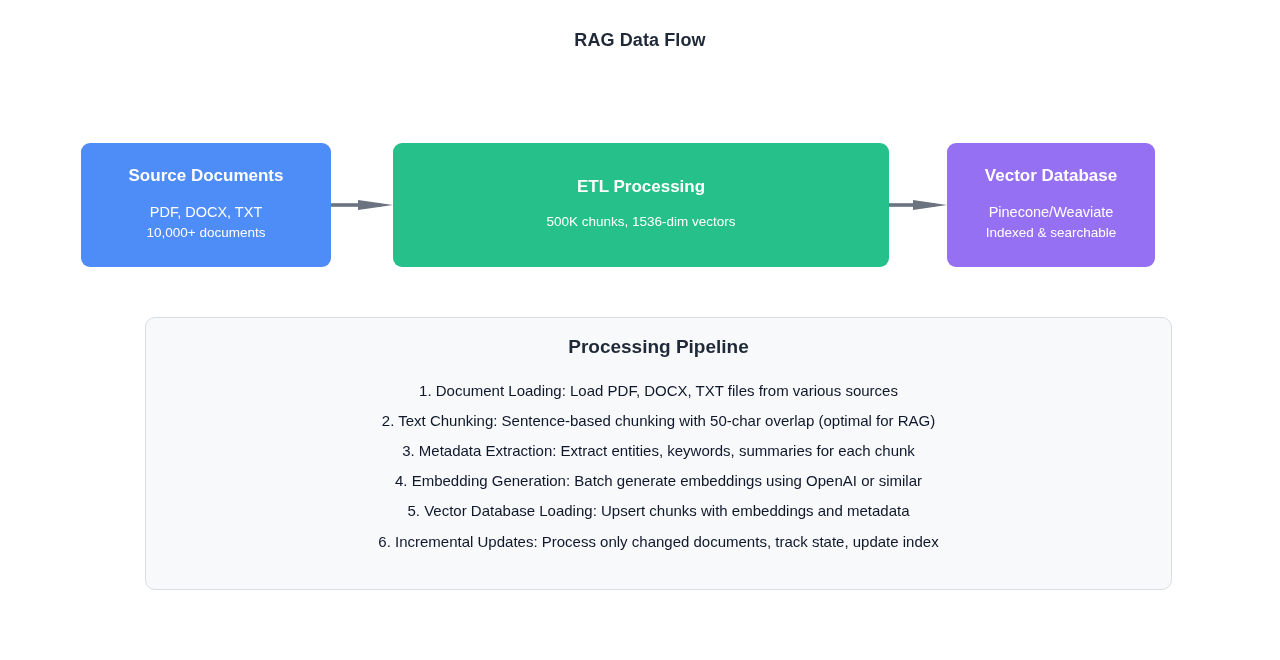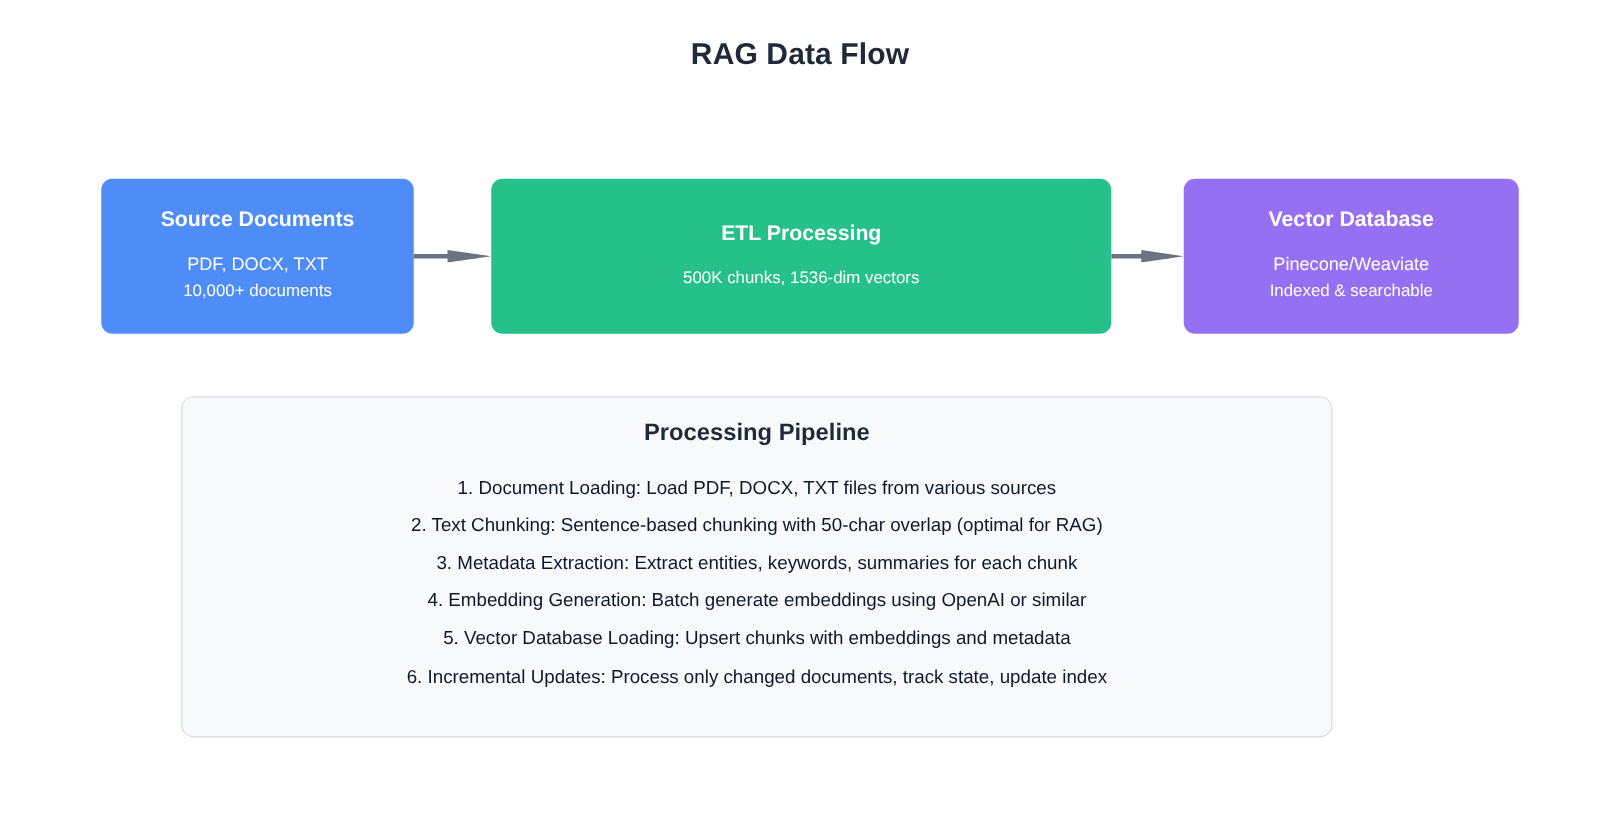--- a/index.html
+++ b/index.html
@@ -20,21 +20,21 @@
     background: #ffffff;
   }
 
   
   .page-title {
     position: absolute;
     left: 0;
     top: 30px;
     width: 1280px;
     text-align: center;
-    font-size: 24px;
+    font-size: 18px;
     font-weight: bold;
     color: #1f2937;
     letter-spacing: 0.1px;
   }
 
   
   .flow-row {
     position: absolute;
     left: 81px;
     top: 143px;
@@ -70,38 +70,38 @@
     color: #ffffff;
     line-height: 1.55;
   }
 
   .node-line.small {
     font-size: 13.5px;
   }
 
   #node-source   { left: 0px;   width: 250px; background: #4e8cf7; }
   #node-etl      { left: 312px; width: 496px; background: #26c08a; }
-  #node-vector   { left: 866px; width: 268px; background: #9670f2; }
+  #node-vector   { left: 866px; width: 208px; background: #9670f2; }
 
   
   .arrow {
     position: absolute;
     top: 57px;
     height: 10px;
     display: block;
   }
   #arrow-1 { left: 250px; width: 62px; }
   #arrow-2 { left: 808px; width: 58px; }
 
   
   .pipeline-panel {
     position: absolute;
     left: 145px;
     top: 317px;
-    width: 921px;
+    width: 1027px;
     height: 273px;
     background: #f8f9fb;
     border: 1px solid #d9dce4;
     border-radius: 10px;
     padding-top: 18px;
   }
 
   .panel-title {
     text-align: center;
     font-size: 19px;

